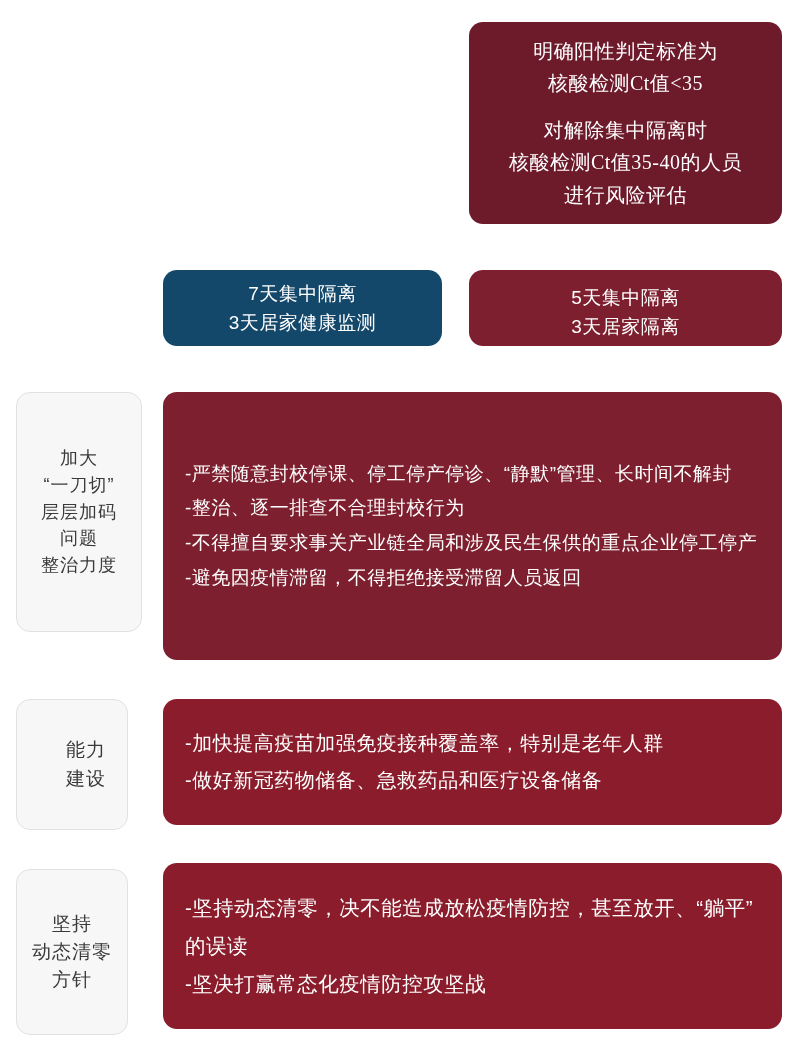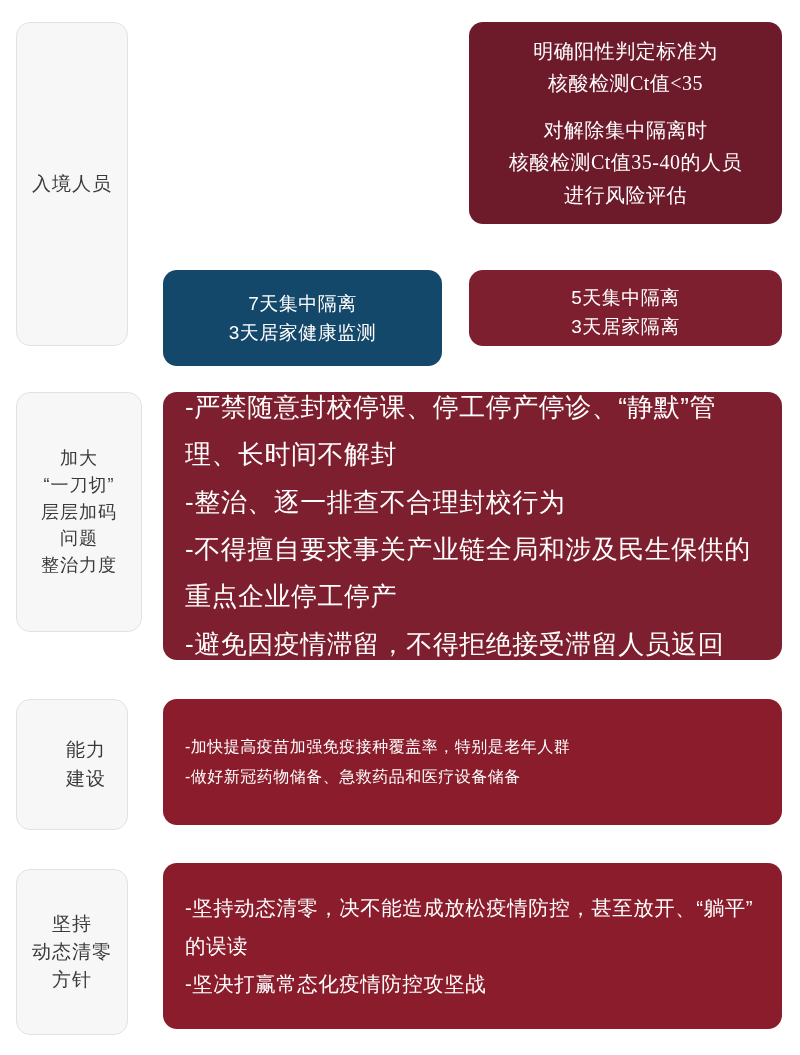--- a/index.html
+++ b/index.html
@@ -94,21 +94,21 @@
     line-height: 1.62;
   }
   .gap-block {
     margin-top: 14px;
   }
 
   #card-quarantine-blue {
     left: 163px;
     top: 270px;
     width: 279px;
-    height: 96px;
+    height: 76px;
     align-items: center;
     justify-content: center;
   }
   #card-quarantine-blue .ctext {
     font-size: 19px;
     line-height: 1.55;
   }
 
   #card-quarantine-red {
     left: 469px;
@@ -125,33 +125,33 @@
   }
 
   #card-onesize {
     left: 163px;
     top: 392px;
     width: 619px;
     height: 268px;
     padding: 18px 22px;
   }
   #card-onesize .ctext {
-    font-size: 26px;
+    font-size: 19px;
     line-height: 1.82;
   }
 
   #card-capacity {
     left: 163px;
     top: 699px;
     width: 619px;
     height: 126px;
     padding: 14px 22px;
   }
   #card-capacity .ctext {
-    font-size: 16px;
+    font-size: 20px;
     line-height: 1.85;
   }
 
   #card-dynamic {
     left: 163px;
     top: 863px;
     width: 619px;
     height: 166px;
     padding: 14px 22px;
   }
@@ -186,23 +186,20 @@
     top: 869px;
     width: 112px;
     height: 166px;
   }
 </style>
 </head>
 <body>
 
 <div class="canvas">
 
-  <div class="label-card" id="label-entry">
-    <span class="label-text">入境人员</span>
-  </div>
 
   <div class="content-card card-dark-red" id="card-entry-standard">
     <div class="ctext center">明确阳性判定标准为
 核酸检测Ct值&lt;35</div>
     <div class="ctext center gap-block">对解除集中隔离时
 核酸检测Ct值35-40的人员
 进行风险评估</div>
   </div>
 
   <div class="content-card card-blue" id="card-quarantine-blue">

